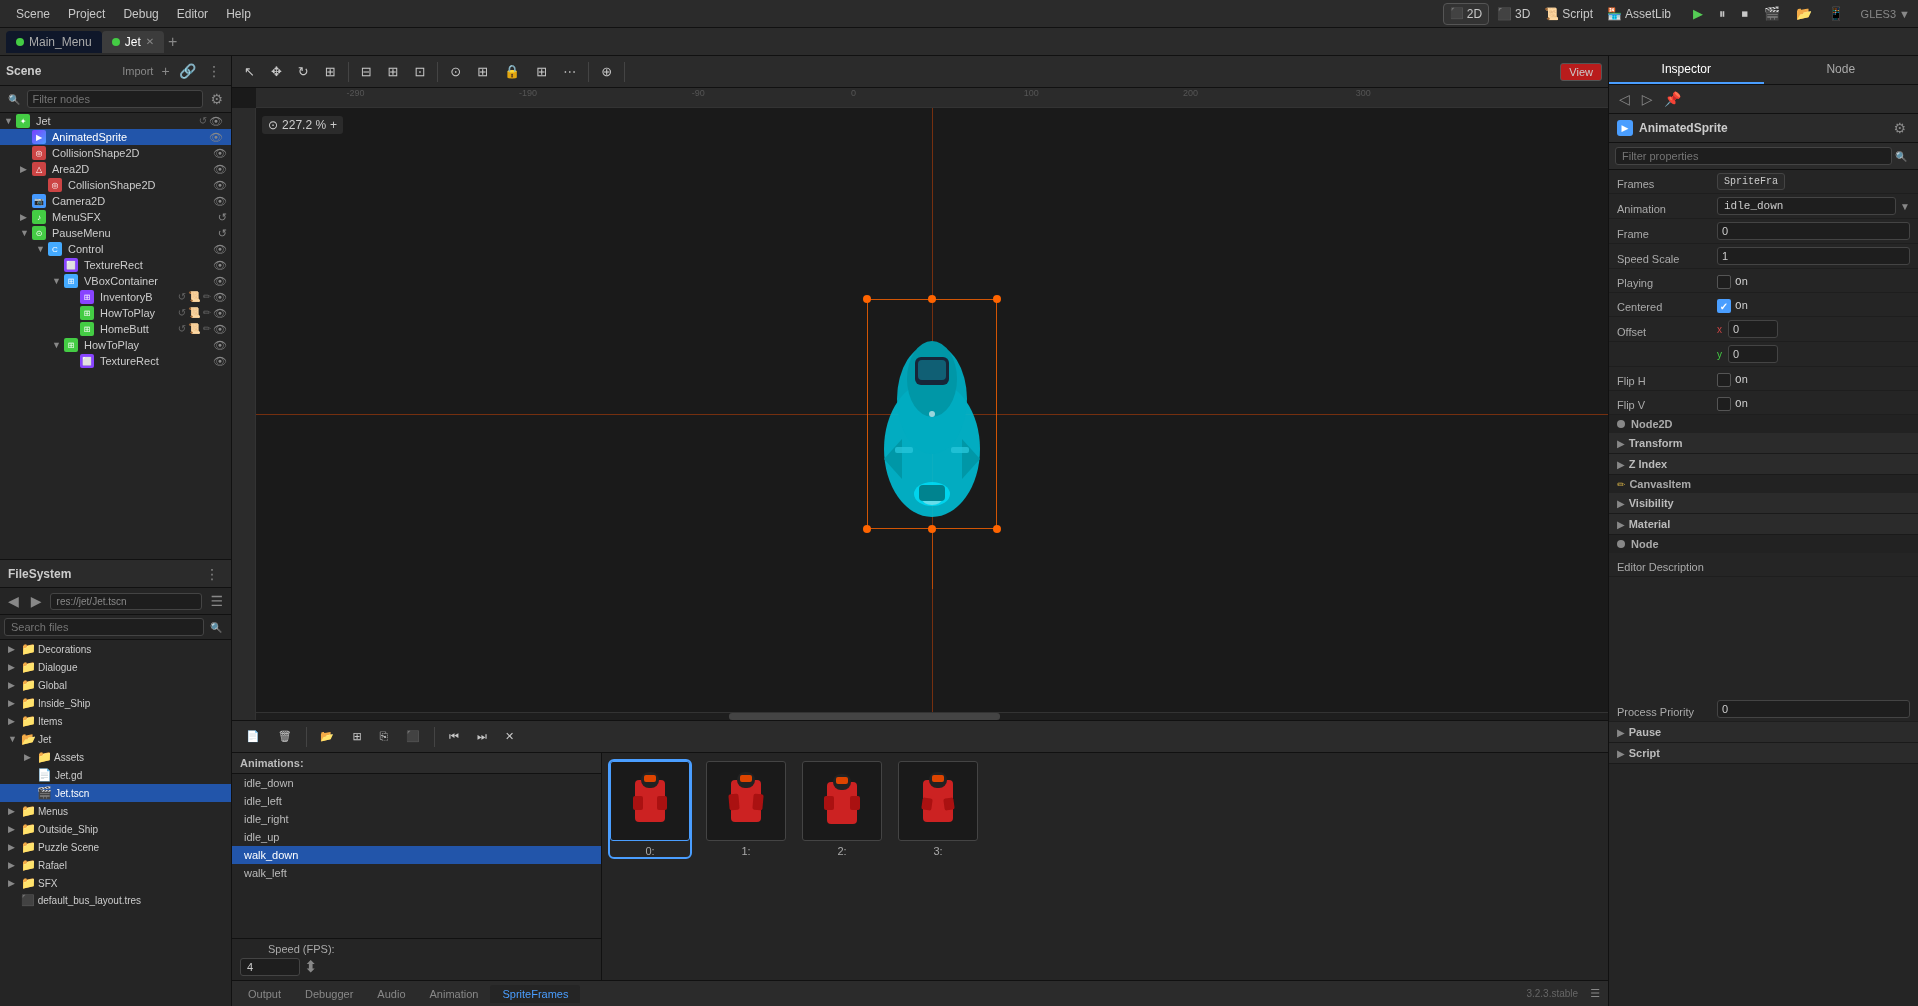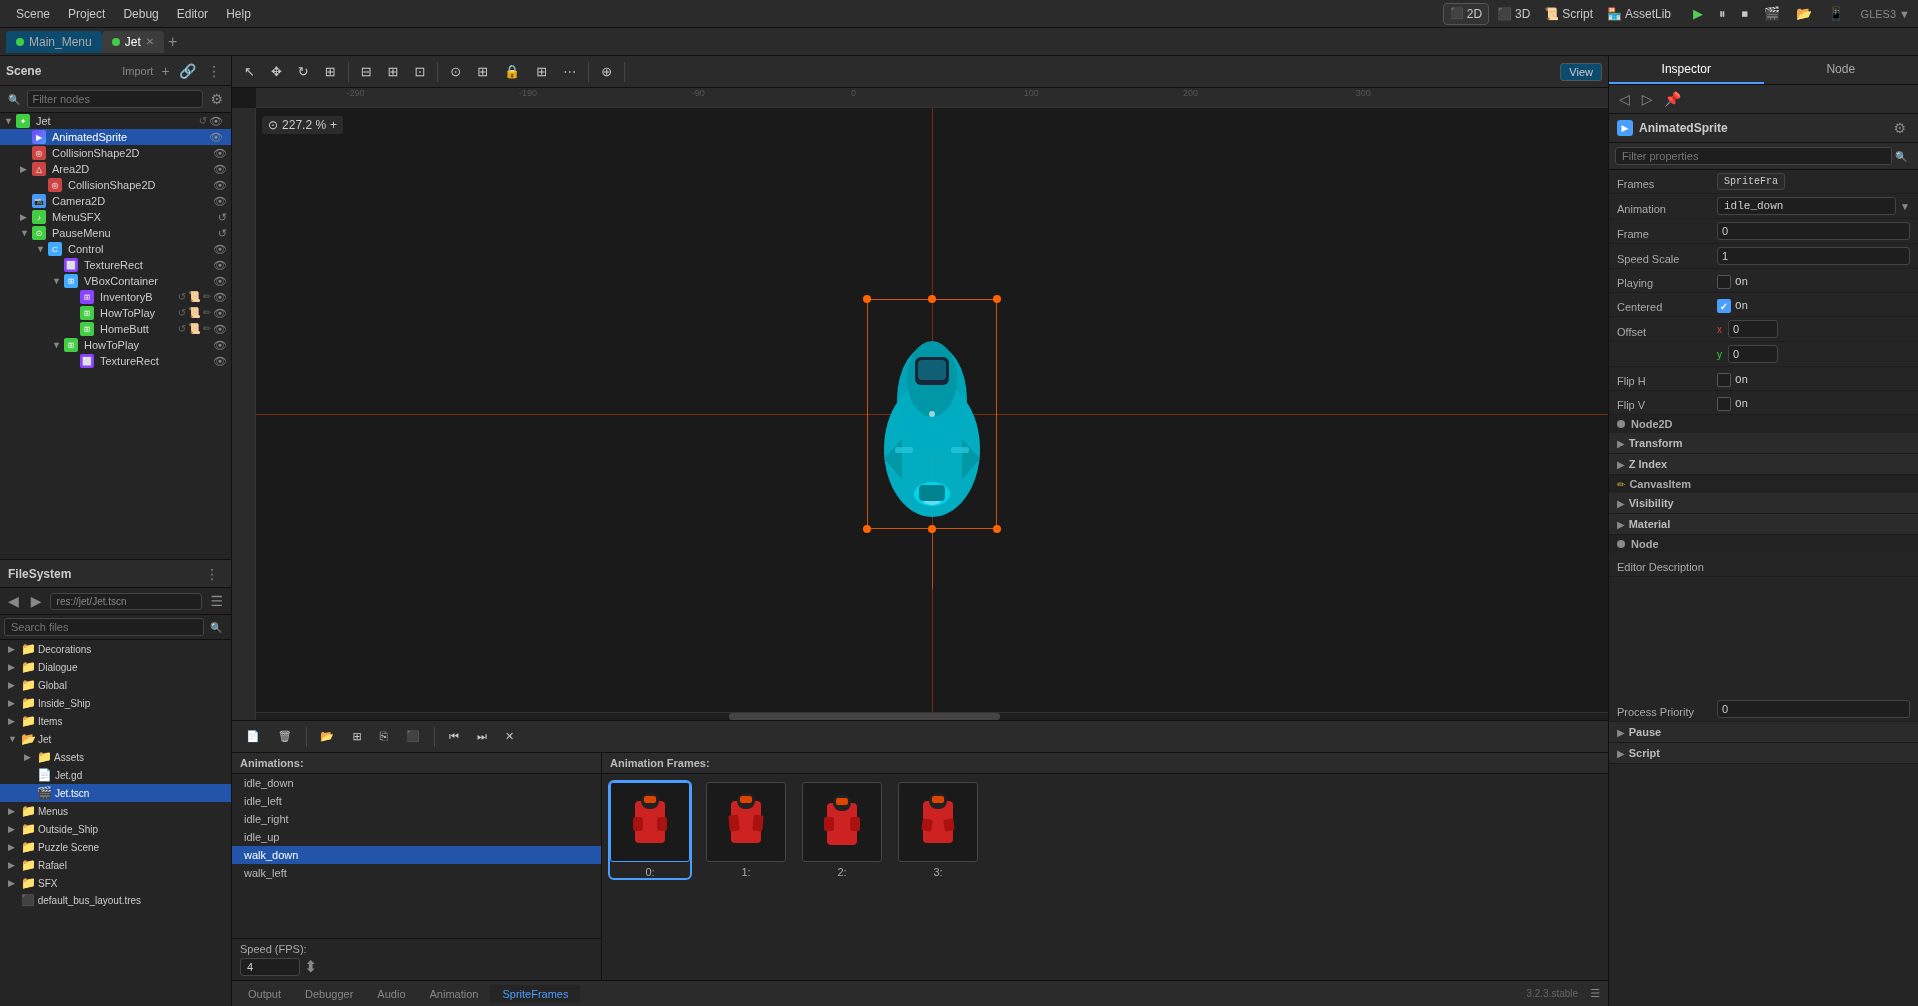--- a/index.html
+++ b/index.html
@@ -7,21 +7,21 @@
 
     
     .menubar { background: #2b2b2b; height: 28px; display: flex; align-items: center; padding: 0 8px; gap: 2px; border-bottom: 1px solid #111; flex-shrink: 0; }
     .menubar-item { padding: 2px 8px; color: #c8c8c8; cursor: pointer; border-radius: 3px; }
 
     
     .toolbar { background: #2b2b2b; height: 32px; display: flex; align-items: center; padding: 0 6px; gap: 4px; border-bottom: 1px solid #111; flex-shrink: 0; }
     .toolbar-btn { background: none; border: none; color: #c8c8c8; cursor: pointer; padding: 3px 6px; border-radius: 3px; font-size: 13px; }
     .toolbar-sep { width: 1px; height: 20px; background: #444; margin: 0 2px; }
     .toolbar-tabs { display: flex; align-items: center; gap: 0; }
-    .tab { display: flex; align-items: center; padding: 4px 10px; background: #0c4a6e; color: #aaa; cursor: pointer; border-radius: 4px 4px 0 0; gap: 5px; font-size: 12px; }
+    .tab { display: flex; align-items: center; padding: 4px 10px; background: #0f172a; color: #aaa; cursor: pointer; border-radius: 4px 4px 0 0; gap: 5px; font-size: 12px; }
     .tab.active { background: #3c3c3c; color: #fff; }
     .tab .close { font-size: 10px; color: #888; cursor: pointer; }
     .tab-add { background: none; border: none; color: #888; cursor: pointer; font-size: 16px; padding: 0 4px; }
 
     
     .main-layout { display: flex; flex: 1; overflow: hidden; }
 
     
     .left-panel { width: 232px; background: #252525; display: flex; flex-direction: column; border-right: 1px solid #111; flex-shrink: 0; }
     .panel-header { background: #2b2b2b; padding: 4px 6px; display: flex; align-items: center; gap: 4px; border-bottom: 1px solid #111; height: 30px; }
@@ -47,21 +47,21 @@
     
     .animation-panel { height: 260px; background: #252525; border-top: 1px solid #111; display: flex; flex-direction: column; flex-shrink: 0; }
     .anim-toolbar { background: #2b2b2b; height: 32px; display: flex; align-items: center; padding: 0 8px; gap: 6px; border-bottom: 1px solid #111; flex-shrink: 0; }
     .anim-body { display: flex; flex: 1; overflow: hidden; }
     .anim-list { width: 370px; border-right: 1px solid #111; display: flex; flex-direction: column; overflow: hidden; flex-shrink: 0; }
     .anim-list-header { padding: 4px 8px; font-weight: bold; color: #bbb; background: #2b2b2b; border-bottom: 1px solid #111; font-size: 11px; }
     .anim-list-items { flex: 1; overflow-y: auto; }
     .anim-list-item { padding: 3px 12px; cursor: pointer; color: #bbb; font-size: 11px; }
     .anim-list-item.selected { background: #2255aa; color: #fff; }
     .anim-speed { padding: 4px 8px; border-top: 1px solid #111; }
-    .anim-speed-label { color: #aaa; font-size: 11px; margin-bottom: 2px; }
+    .anim-speed-label { color: #aaa; font-size: 11px; margin-bottom: 2px; margin-left: 28px; }
     .anim-speed-input { display: flex; align-items: center; gap: 4px; }
     .anim-speed-num { background: #1e1e1e; border: 1px solid #444; color: #ccc; padding: 2px 6px; border-radius: 3px; width: 60px; font-size: 11px; }
     .anim-loop { display: flex; align-items: center; gap: 6px; padding: 4px 8px; border-top: 1px solid #111; }
     .toggle-switch { width: 32px; height: 16px; background: #4a9eff; border-radius: 8px; position: relative; cursor: pointer; }
     .toggle-switch-knob { width: 12px; height: 12px; background: white; border-radius: 50%; position: absolute; top: 2px; right: 2px; }
     .anim-frames { flex: 1; overflow-x: auto; overflow-y: hidden; padding: 8px; display: flex; gap: 16px; align-items: flex-start; }
     .anim-frame { display: flex; flex-direction: column; align-items: center; gap: 4px; cursor: pointer; }
     .anim-frame.selected { outline: 2px solid #4a9eff; border-radius: 4px; }
     .frame-thumbnail { width: 80px; height: 80px; background: #1a1a1a; border: 1px solid #444; border-radius: 3px; display: flex; align-items: center; justify-content: center; overflow: hidden; }
     .frame-label { font-size: 11px; color: #aaa; }
@@ -114,21 +114,21 @@
     .fs-search-input { flex: 1; background: #1e1e1e; border: 1px solid #444; color: #ccc; padding: 2px 6px; border-radius: 3px; font-size: 11px; }
     .fs-tree { flex: 1; overflow-y: auto; }
     .fs-item { display: flex; align-items: center; padding: 2px 4px; cursor: pointer; gap: 3px; }
     .fs-item.selected { background: #2255aa; }
     .fs-folder-icon { color: #e6a817; font-size: 12px; width: 14px; flex-shrink: 0; }
     .fs-item-name { font-size: 10px; color: #ccc; }
 
     
     .node2d-divider { display: flex; align-items: center; padding: 3px 8px; background: #222; }
 
-    .view-btn { background: #0c4a6e; border: 1px solid #555; color: #ccc; padding: 2px 8px; border-radius: 3px; font-size: 11px; cursor: pointer; }
+    .view-btn { background: #b91c1c; border: 1px solid #555; color: #ccc; padding: 2px 8px; border-radius: 3px; font-size: 11px; cursor: pointer; }
 
     
     ::-webkit-scrollbar { width: 6px; height: 6px; }
     ::-webkit-scrollbar-track { background: #1e1e1e; }
     ::-webkit-scrollbar-thumb { background: #444; border-radius: 3px; }
   </style>
 </head>
 <body>
 
 <div class="menubar">
@@ -576,21 +576,20 @@
           <div class="anim-speed">
             <div class="anim-speed-label">Speed (FPS):</div>
             <div class="anim-speed-input">
               <input class="anim-speed-num" type="number" value="4" style="">
               <span style="color:#888;font-size:16px;cursor:pointer;">⬍</span>
             </div>
           </div>
         </div>
 
         <div style="display:flex;flex-direction:column;flex:1;overflow:hidden;">
-          <div class="anim-list-header">Animation Frames:</div>
           <div class="anim-frames">
 
             <div class="anim-frame selected">
               <div class="frame-thumbnail" style="border-color:#4a9eff;">
                 <svg width="50" height="70" viewBox="0 0 50 70">
                   <rect x="10" y="14" width="30" height="42" rx="4" fill="#cc2222"></rect>
                   <rect x="16" y="6" width="18" height="16" rx="8" fill="#222"></rect>
                   <rect x="19" y="9" width="12" height="7" rx="2" fill="#dd4400"></rect>
                   <rect x="8" y="30" width="10" height="14" rx="2" fill="#aa1111"></rect>
                   <rect x="32" y="30" width="10" height="14" rx="2" fill="#aa1111"></rect>

